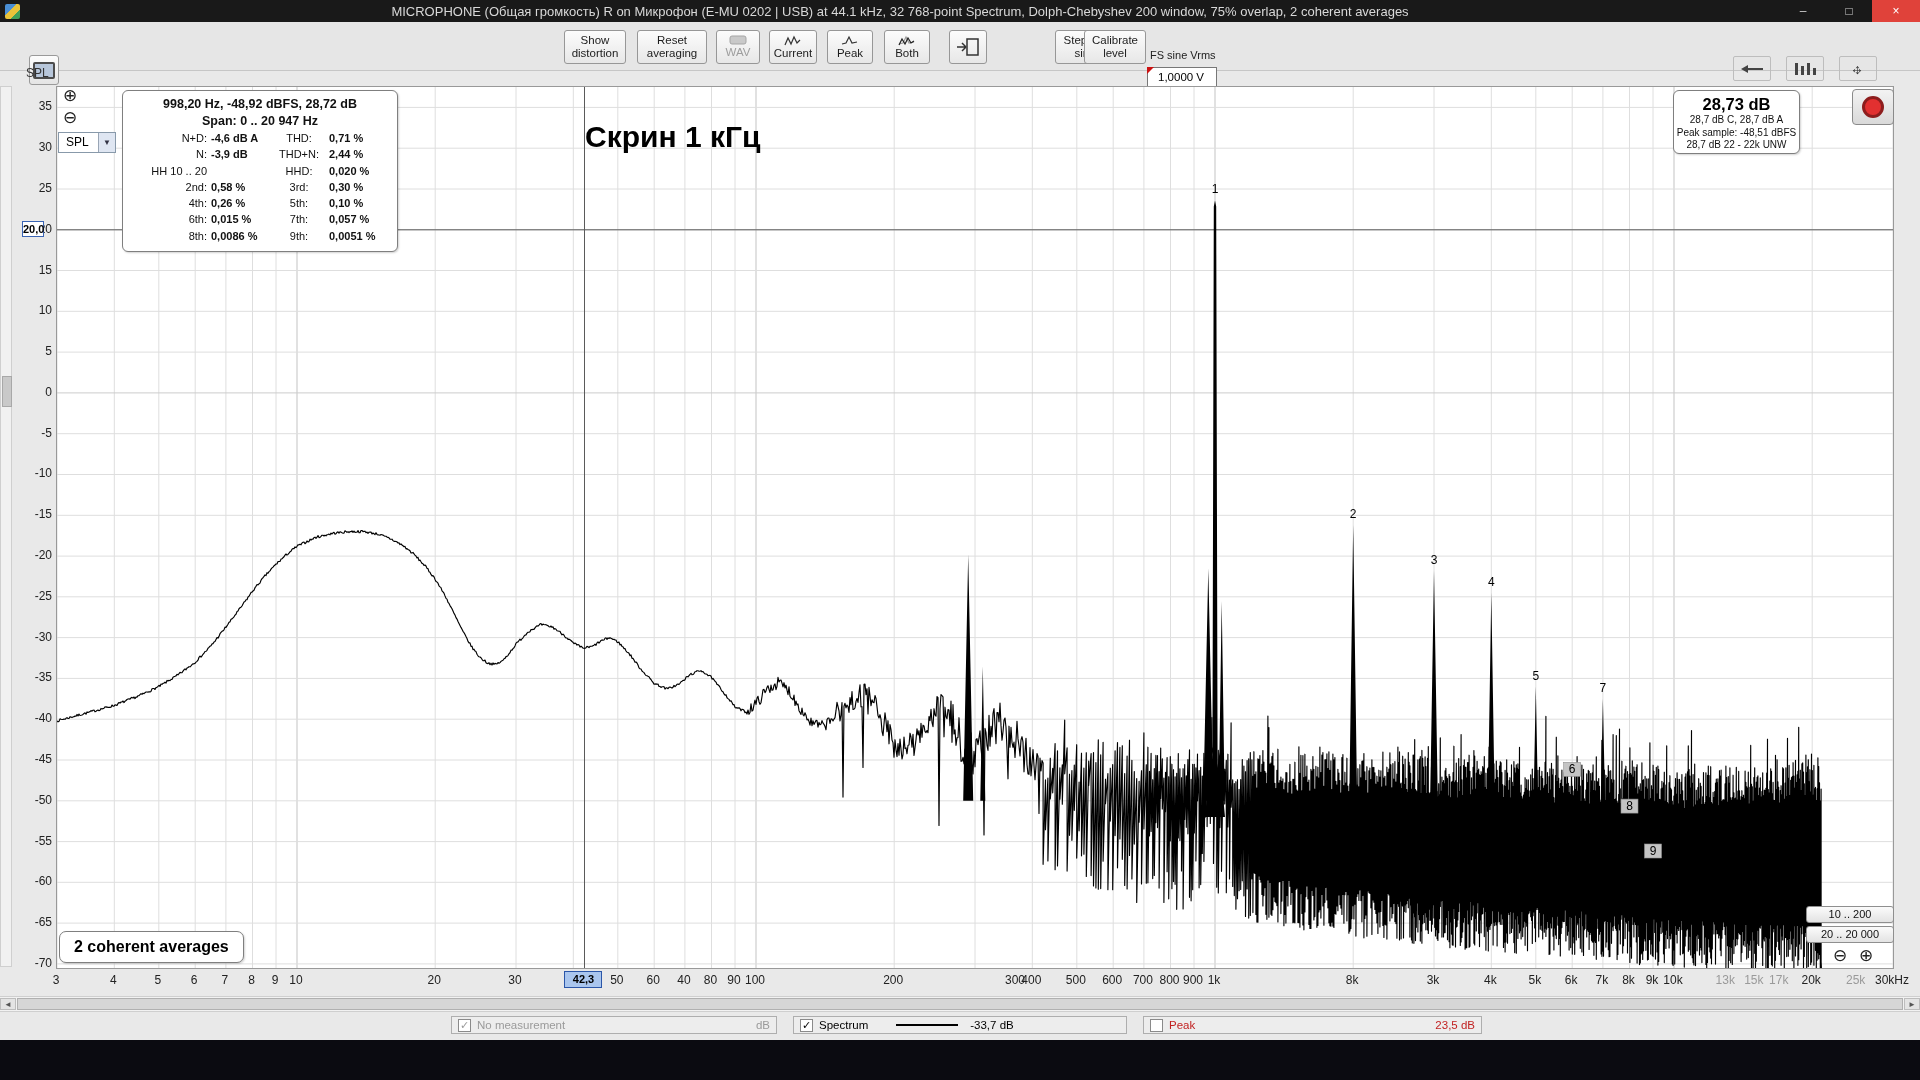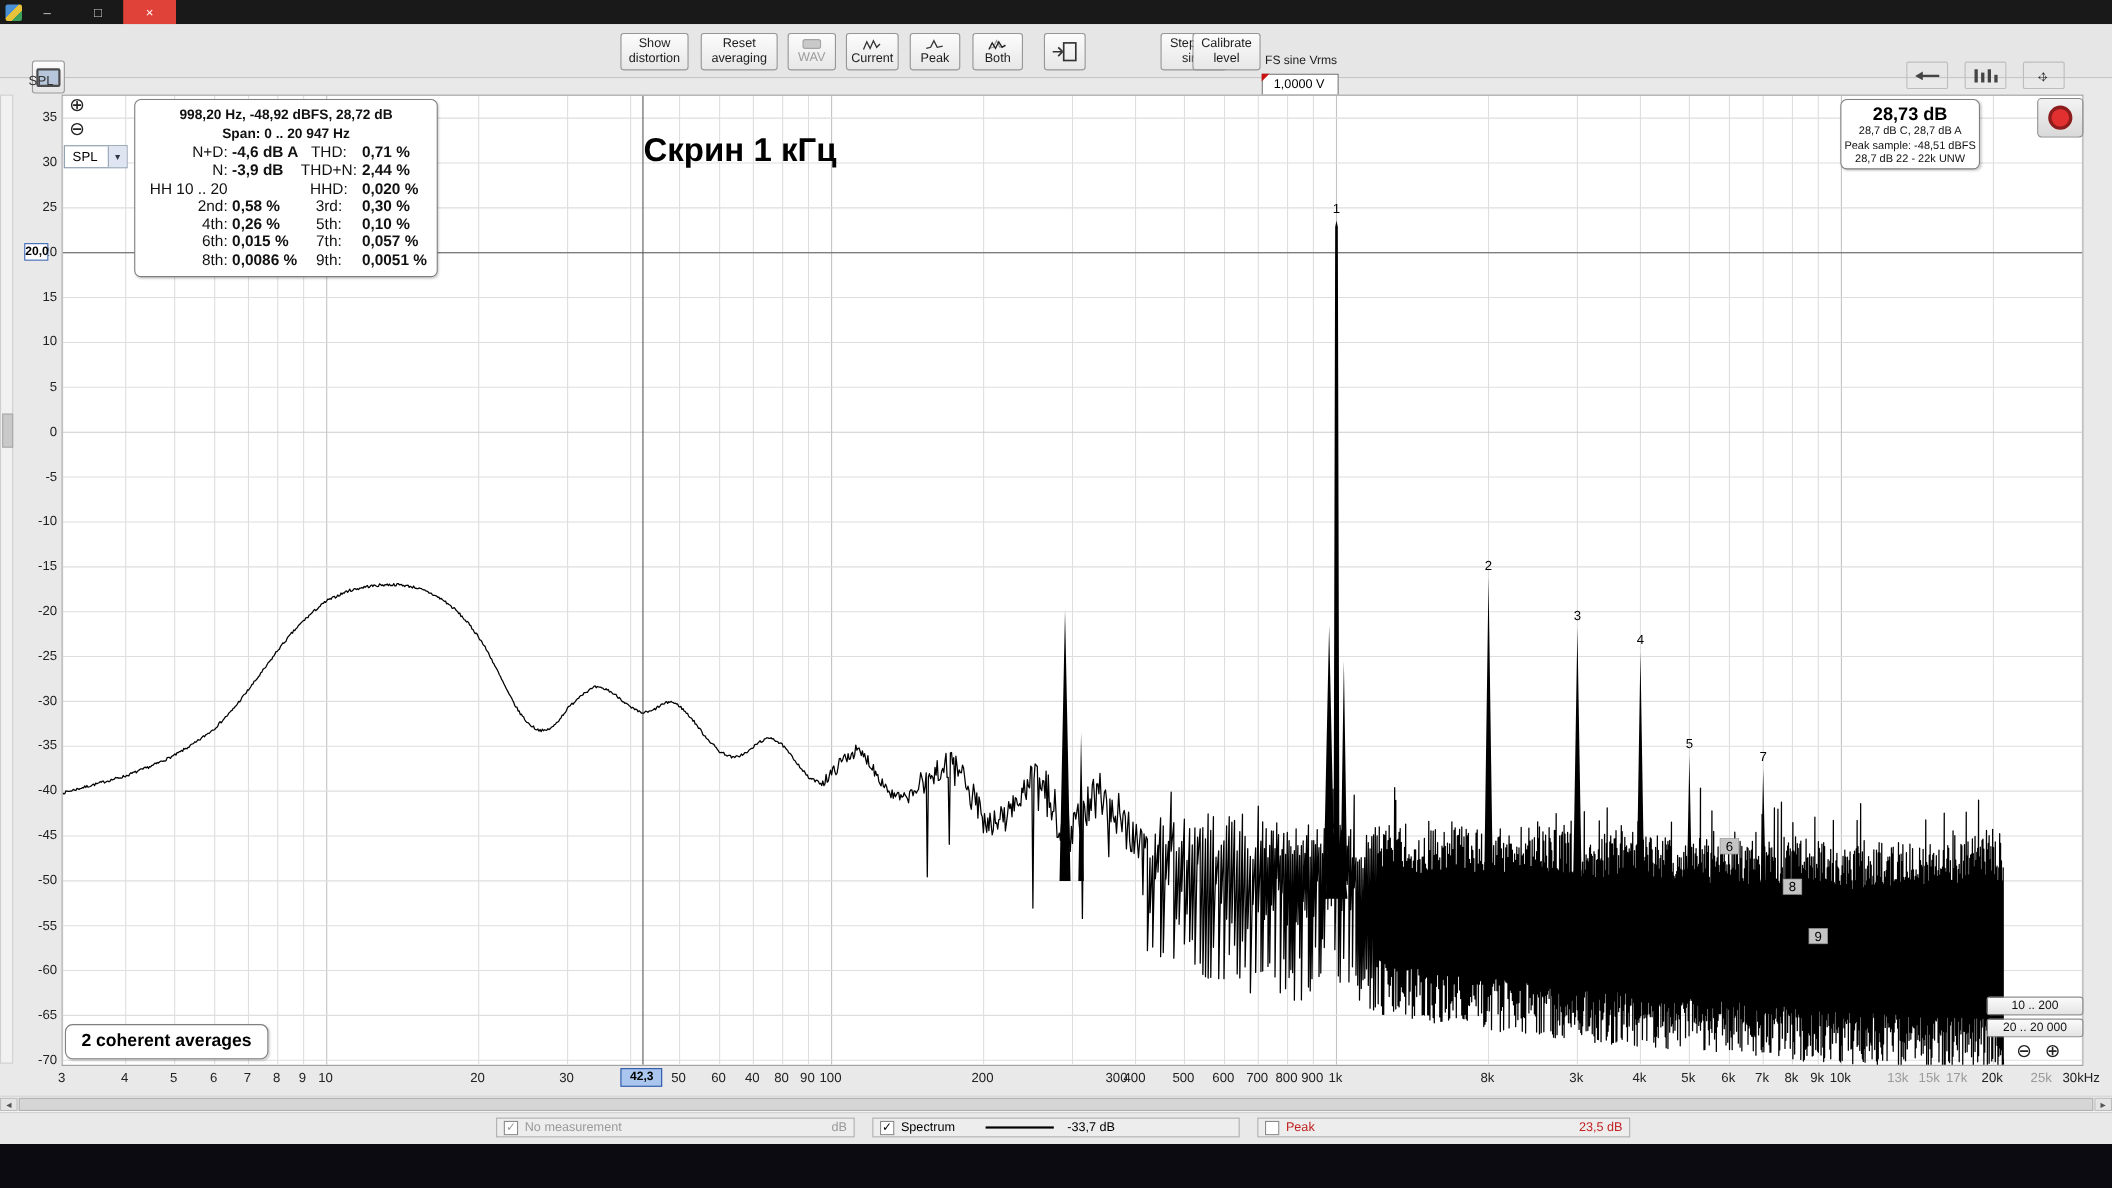--- a/index.html
+++ b/index.html
@@ -36,21 +36,21 @@
   
   .plot{position:absolute;left:56px;top:86px;width:1836px;height:881px;background:#fff;border:1px solid #999;box-sizing:content-box;}
   svg text{font-family:"Liberation Sans",sans-serif;}
   .zbtn{position:absolute;width:20px;height:20px;font-size:17px;line-height:20px;text-align:center;color:#222;cursor:pointer;}
   .spl-select{position:absolute;left:58px;top:132px;width:58px;height:21px;background:#fff;border:1px solid #8899aa;display:flex;box-sizing:border-box;font-size:12px;z-index:5;}
   .spl-select .val{flex:1;padding:2px 0 0 7px;}
   .spl-select .dd{width:16px;background:#dfe6f2;border-left:1px solid #99a5b5;font-size:8px;display:flex;align-items:center;justify-content:center;color:#334;}
   .ov{position:absolute;background:#fff;border:1px solid #7f7f7f;border-radius:6px;box-shadow:1px 1px 2px rgba(0,0,0,.18);z-index:4;}
   .readout{left:122px;top:90px;width:258px;padding:5px 8px 7px 8px;}
   .readout .hd{font-weight:bold;text-align:center;font-size:12.5px;line-height:17px;color:#111;}
-  .srow{display:flex;font-size:14px;line-height:16.3px;color:#111;}
+  .srow{display:flex;font-size:11px;line-height:16.3px;color:#111;}
   .srow .c1{width:76px;text-align:right;padding-right:4px;}
   .srow .c2{width:62px;font-weight:bold;}
   .srow .c3{width:52px;text-align:center;padding-right:4px;}
   .srow .c4{flex:1;font-weight:bold;}
   .chart-title{position:absolute;left:585px;top:120px;font-size:30px;font-weight:bold;color:#000;z-index:4;}
   .level{left:1673px;top:90px;width:127px;height:64px;text-align:center;padding-top:3px;box-sizing:border-box;}
   .level .big{font-size:16.5px;font-weight:bold;line-height:20px;color:#000;}
   .level .sm{font-size:10px;line-height:12.5px;color:#111;}
   .rec{position:absolute;left:1852px;top:89px;width:42px;height:36px;box-sizing:border-box;border:1px solid #8a8a8a;border-radius:4px;background:linear-gradient(#f3f3f3,#d9d9d9);display:flex;align-items:center;justify-content:center;z-index:5;}
   .rec .dot{width:16px;height:16px;border-radius:50%;background:#e23030;border:3px solid #8d1d1d;}
@@ -69,20 +69,21 @@
   .spacer{flex:1;}
   .bottomstrip{position:absolute;left:0;top:1040px;width:1920px;height:40px;background:#0b0b11;}
 </style>
 </head>
 <body>
 
 <div class="app">
 
   <div class="titlebar">
     <div class="appicon"></div>
+    <div class="wtitle">MICROPHONE (Общая громкость) R on Микрофон (E-MU 0202 | USB) at 44.1 kHz, 32 768-point Spectrum, Dolph-Chebyshev 200 window, 75% overlap, 2 coherent averages</div>
     <div class="wbtn">
         <span>–</span>
       </div>
     <div class="wbtn">
         <span>□</span>
       </div>
     <div class="wbtn close">
         <span>×</span>
       </div>
   </div>

